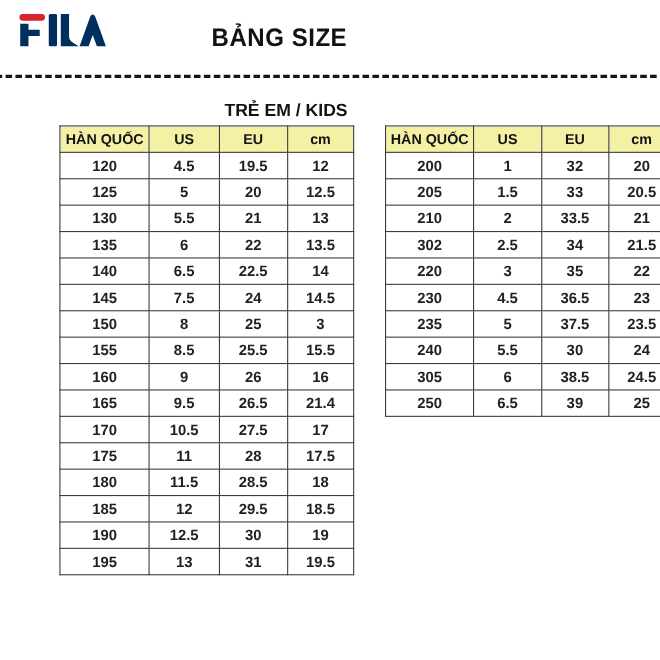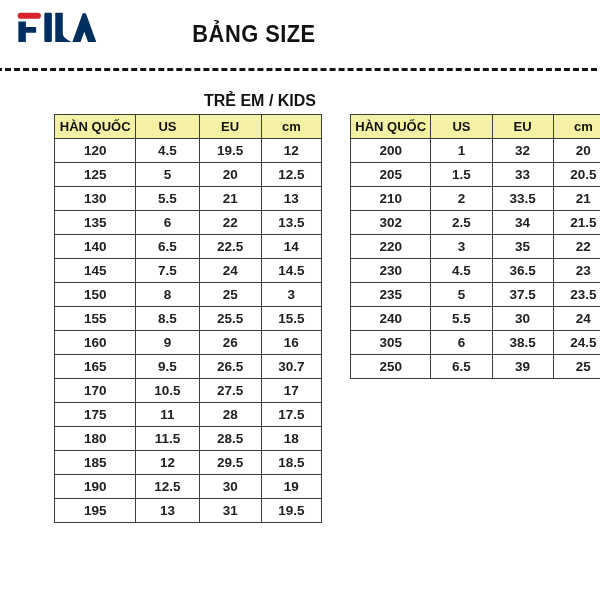--- a/index.html
+++ b/index.html
@@ -111,21 +111,21 @@
           <tr>
             <td>160</td>
             <td>9</td>
             <td>26</td>
             <td>16</td>
           </tr>
           <tr>
             <td>165</td>
             <td>9.5</td>
             <td>26.5</td>
-            <td>30.7</td>
+            <td>21.4</td>
           </tr>
           <tr>
             <td>170</td>
             <td>10.5</td>
             <td>27.5</td>
             <td>17</td>
           </tr>
           <tr>
             <td>175</td>
             <td>11</td>

